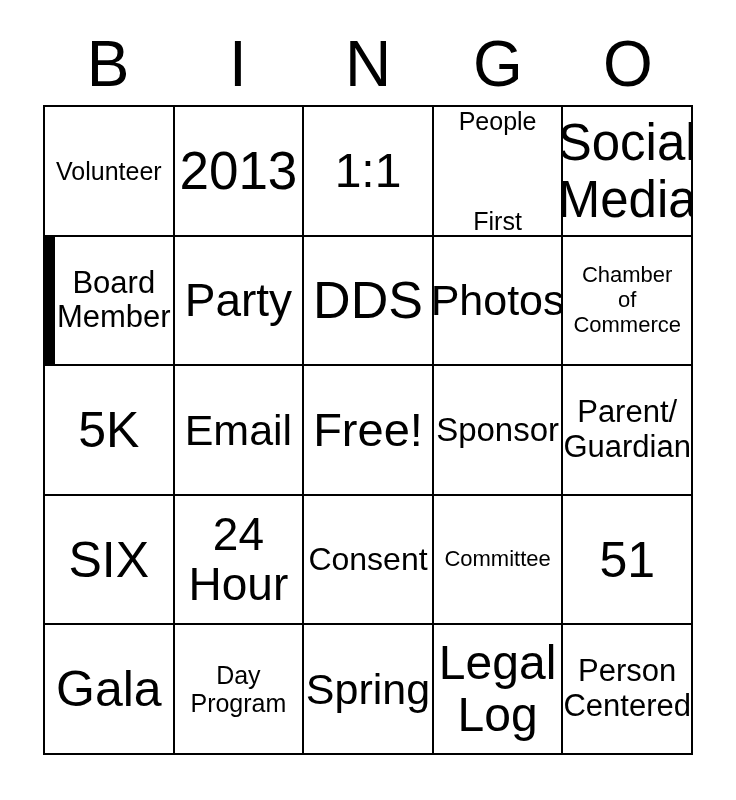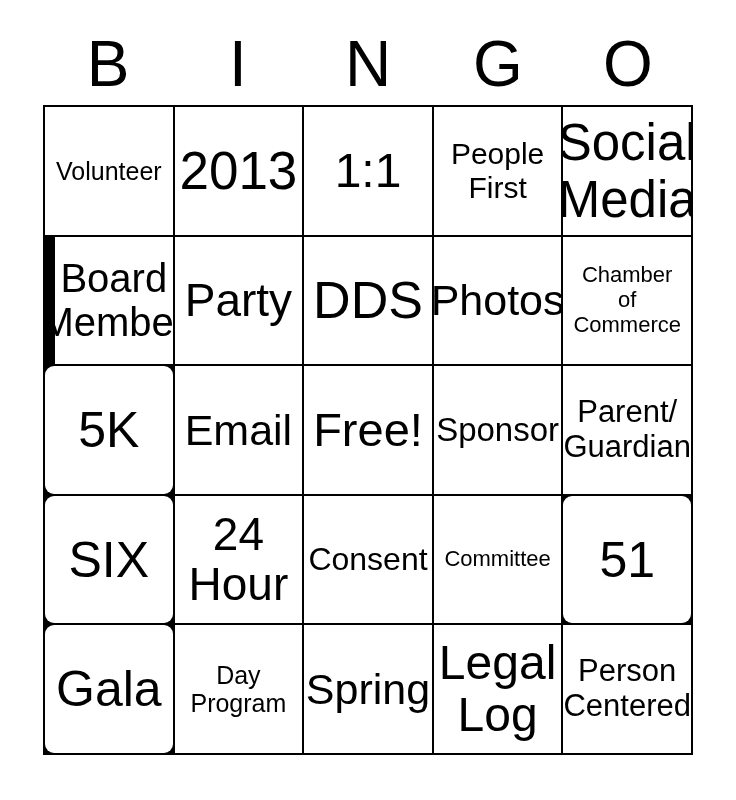--- a/index.html
+++ b/index.html
@@ -51,30 +51,30 @@
     justify-content: center;
     text-align: center;
     line-height: 1.12;
     overflow: hidden;
   }
   .ln { display: block; white-space: nowrap; }
   .fs22 { font-size: 22px; }
   .fs25 { font-size: 25px; }
   .fs27 { font-size: 25px; }
   .fs29 { font-size: 31px; }
-  .fs31 { font-size: 40px; margin-left: 10px; }
+  .fs31 { font-size: 31px; margin-left: 10px; }
   .fs32 { font-size: 32px; }
   .fs33 { font-size: 33px; }
-  .fs39 { font-size: 30px; }
+  .fs39 { font-size: 25px; justify-content: space-between; }
   .fs41 { font-size: 51px; }
   .fs43 { font-size: 43px; }
   .fs46 { font-size: 46px; line-height: 1.08; }
   .fs47 { font-size: 47px; line-height: 1.08; }
   .fs48 { font-size: 48px; line-height: 1.08; }
-  .fs50 { font-size: 50px; line-height: 1.08; border-radius: 9px; }
+  .fs50 { font-size: 50px; line-height: 1.08; }
   .fs52 { font-size: 52px; line-height: 1.08; }
   .fs53 { font-size: 53px; line-height: 1.08; }
 </style>
 </head>
 <body>
 
 <div class="card">
 
   <div class="bingo-header">
     <div class="bingo-letter">B</div>

